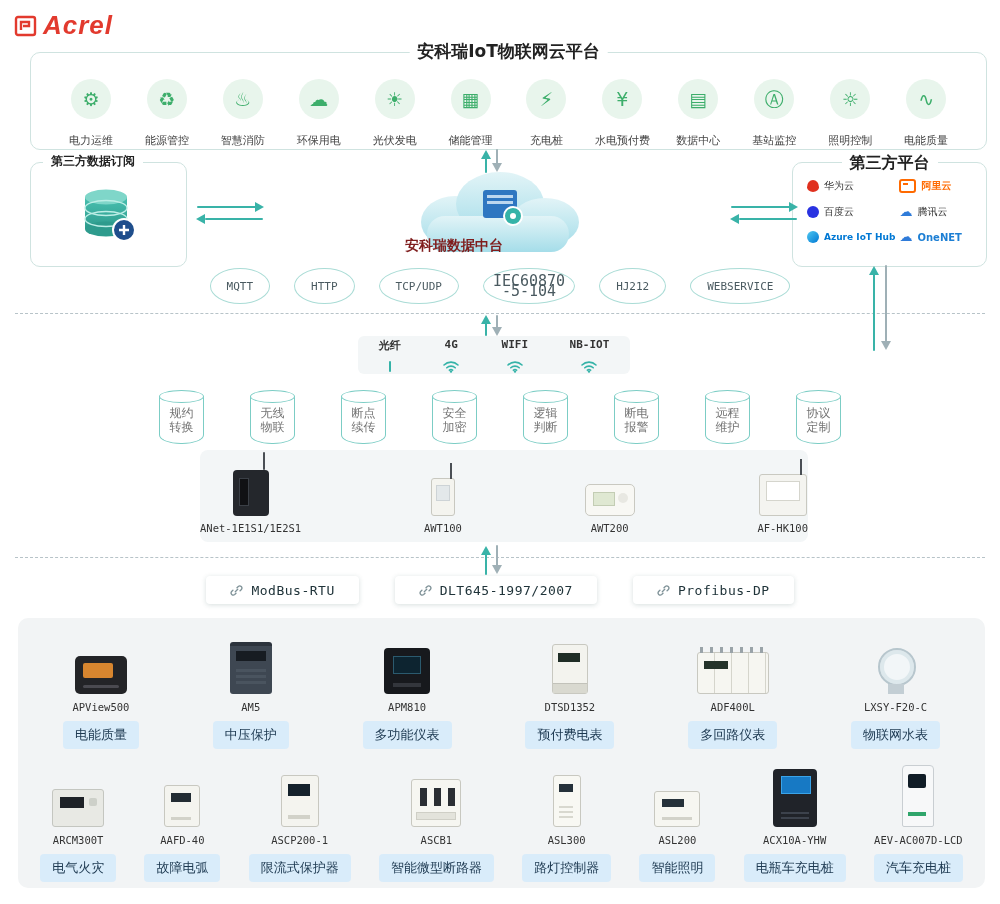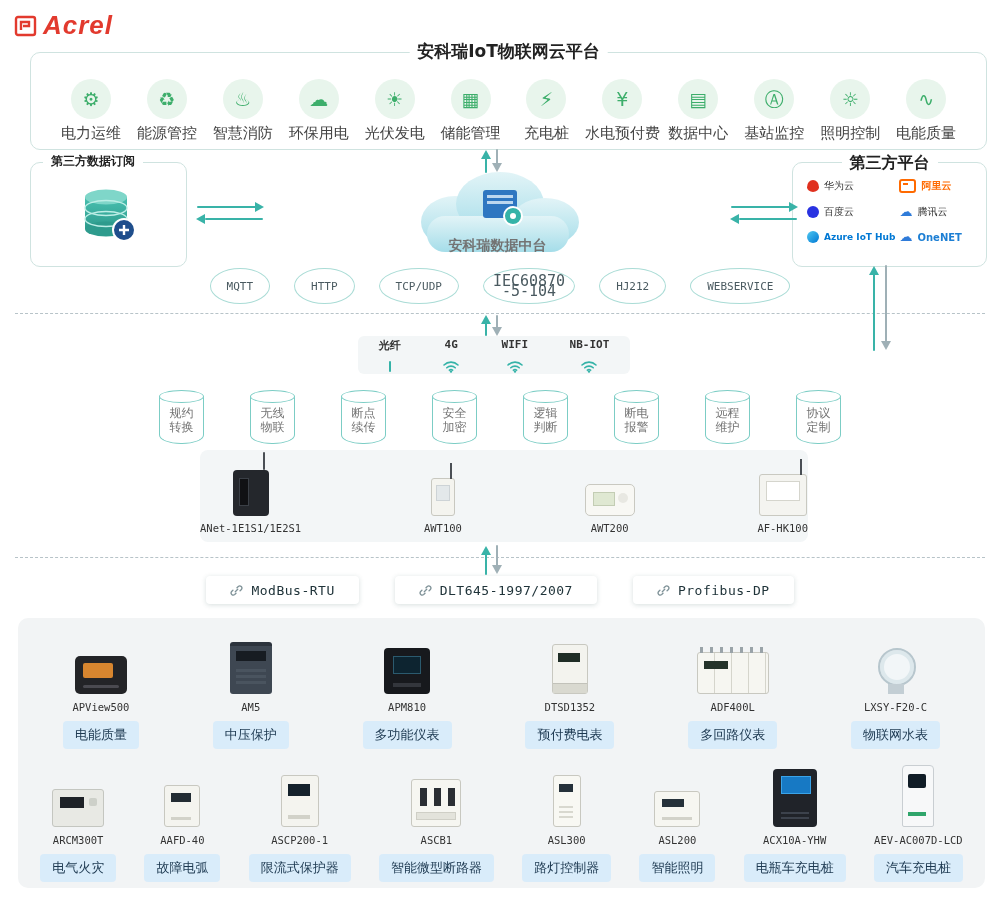--- a/index.html
+++ b/index.html
@@ -16,29 +16,29 @@
   .legend{position:absolute;top:-10px;background:#fff;padding:0 8px;font-weight:bold;color:#222;
           white-space:nowrap;}
 
   
   .platform-box{left:30px;top:52px;width:955px;height:96px;}
   .platform-legend{left:50%;transform:translateX(-50%);font-size:17px;top:-13px;}
   .apps-row{position:absolute;left:22px;right:22px;top:26px;display:flex;justify-content:space-between;}
   .app{width:76px;text-align:center;}
   .app-circle{width:40px;height:40px;border-radius:50%;background:#e8f5ec;color:#3dae6b;
               font-size:19px;line-height:40px;margin:0 auto;text-align:center;}
-  .app-label{font-size:15px;color:#444;margin-top:5px;white-space:nowrap;}
+  .app-label{font-size:11px;color:#444;margin-top:14px;white-space:nowrap;}
 
   
   .sub-box{left:30px;top:162px;width:155px;height:103px;}
   .sub-legend{left:12px;font-size:12px;}
   .db-icon{display:block;margin:24px auto 0;}
   .cloud-wrap{position:absolute;left:405px;top:164px;width:185px;height:94px;}
-  .cloud-label{position:absolute;bottom:3px;width:100%;text-align:center;font-size:14px;
-               font-weight:bold;color:#737373;}
+  .cloud-label{position:absolute;bottom:3px;width:100%;text-align:left;font-size:14px;
+               font-weight:bold;color:#7f1d1d;}
   .tp-box{left:792px;top:162px;width:193px;height:103px;}
   .tp-legend{left:50%;transform:translateX(-50%);font-size:16px;}
   .tp-grid{position:absolute;left:14px;right:8px;top:16px;display:grid;
            grid-template-columns:1fr 1fr;row-gap:12px;column-gap:4px;}
   .tp-item{display:flex;align-items:center;gap:5px;font-size:10px;color:#333;white-space:nowrap;}
   .tp-ico{display:inline-block;width:12px;height:12px;flex:0 0 auto;}
   .ico-huawei{background:#e0301e;border-radius:50% 50% 50% 50%/60% 60% 40% 40%;}
   .ico-ali{width:13px;height:10px;border:2px solid #ff6a00;border-radius:3px;position:relative;}
   .ico-ali::before{content:"";position:absolute;left:2px;top:2px;width:5px;height:2px;background:#ff6a00;}
   .ico-baidu{background:#2932e1;border-radius:50%;}

